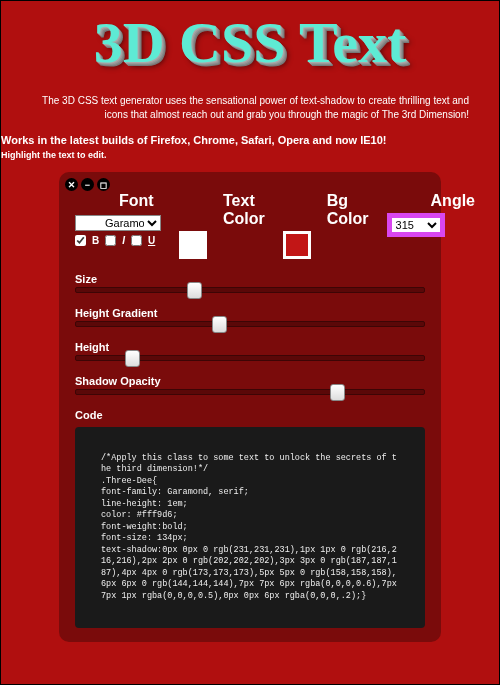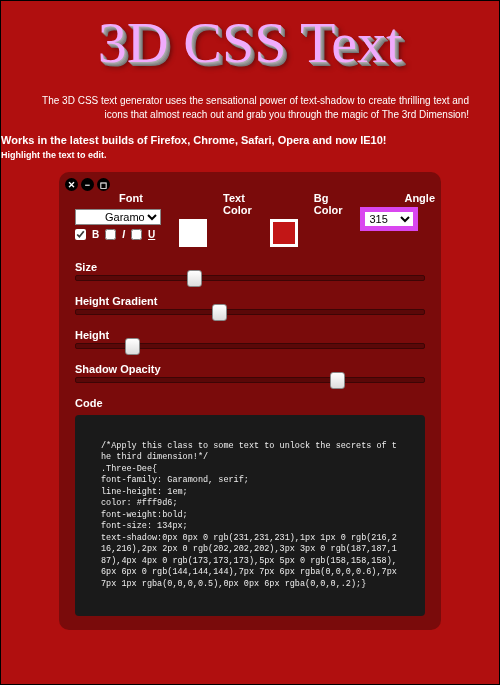--- a/index.html
+++ b/index.html
@@ -7,22 +7,22 @@
   width: 500px;
   height: 685px;
   background: #b00f0f;
   border: 1px solid #000;
   font-family: Arial, sans-serif;
   overflow: hidden;
 }
 .title {
   font-family: Georgia, serif;
   font-size: 58px;
-  font-weight: normal;
-  color: #f0abfc;
+  font-weight: bold;
+  color: #5eead4;
   text-align: center;
   margin-top: 8px;
   text-shadow:
     1px 1px 0 #aaa,
     2px 2px 0 #999,
     3px 3px 0 #888,
     4px 4px 0 #777,
     5px 5px 5px rgba(0,0,0,0.5);
 }
 .desc {
@@ -71,21 +71,21 @@
   font-weight: bold;
 }
 .row1 {
   display: flex;
   gap: 18px;
   margin-top: 8px;
   align-items: flex-start;
 }
 .lbl {
   color: #fff;
-  font-size: 11px;
+  font-size: 16px;
   font-weight: bold;
   margin-bottom: 3px;
   padding-left: 44px;
 }
 .fontsel {
   width: 86px;
   font-size: 11px;
   background: #fff;
   border: 1px solid #888;
   padding-left: 25px;

